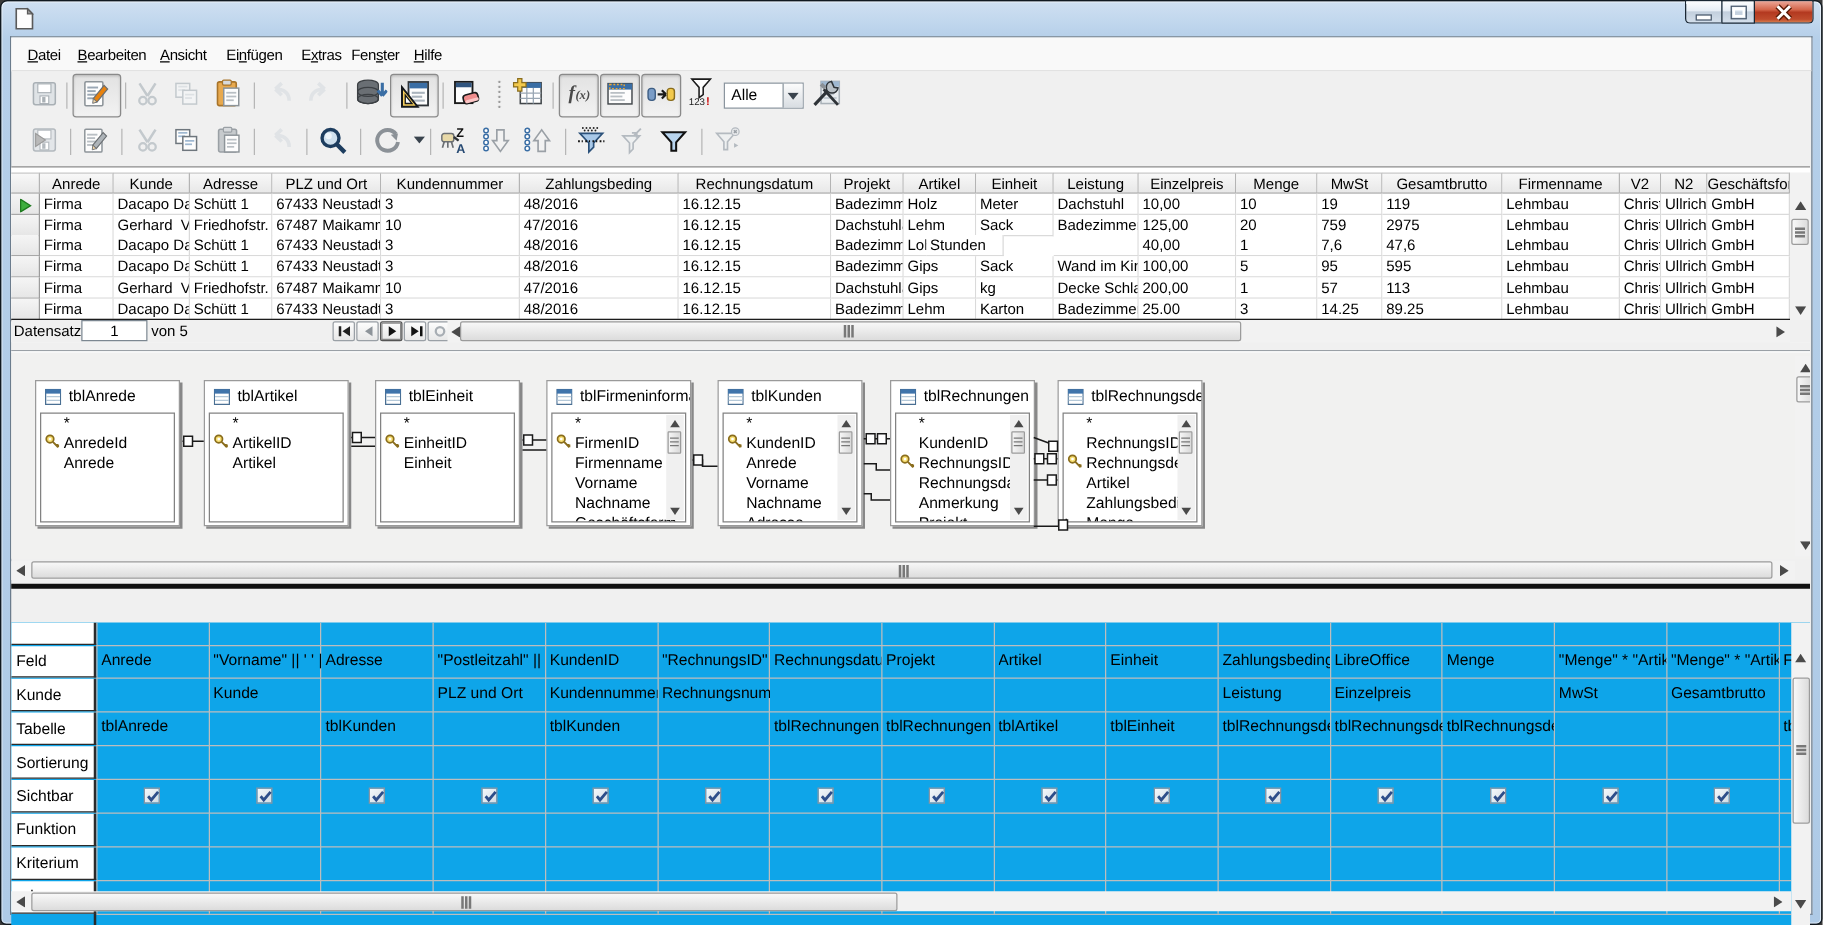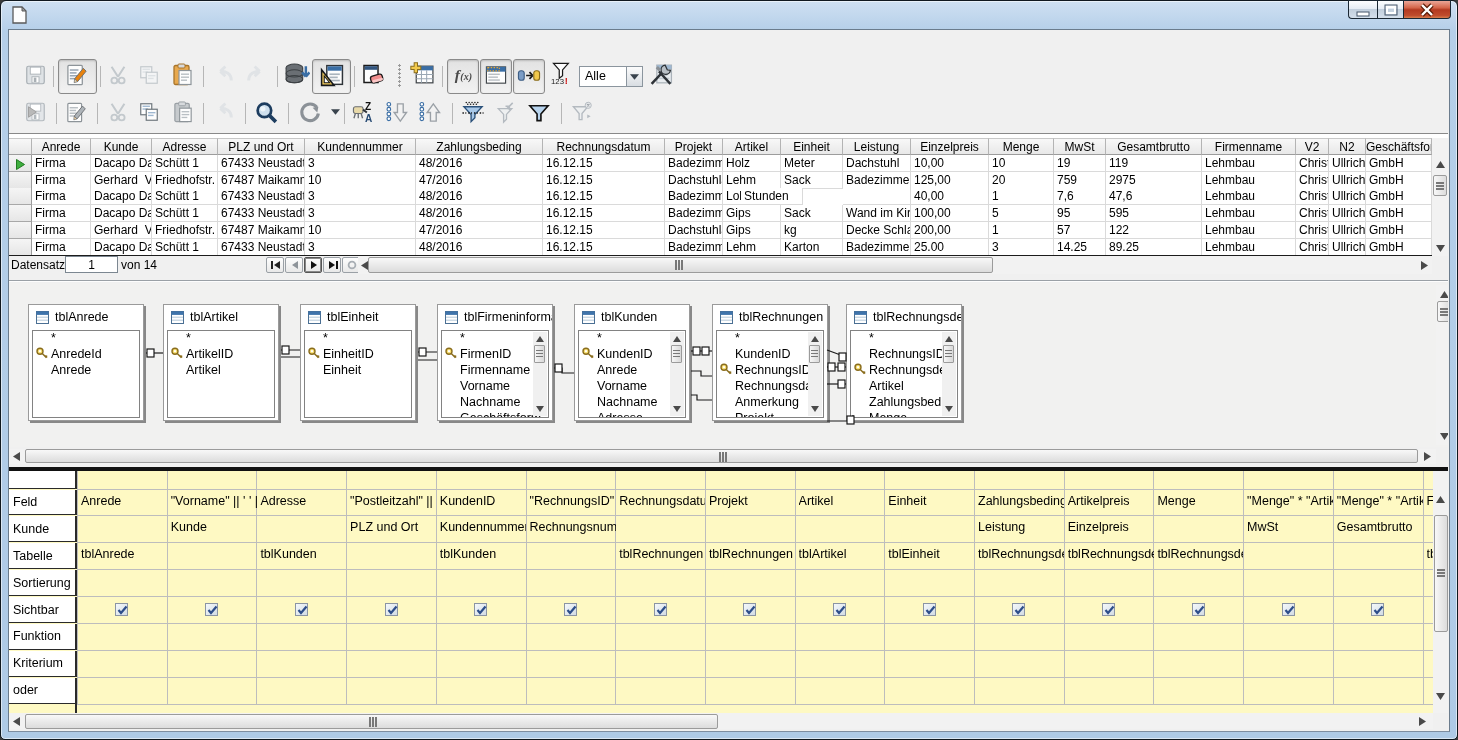--- a/index.html
+++ b/index.html
@@ -38,21 +38,21 @@
 
 #diag{position:absolute;left:9px;top:283px;width:1439px;height:164px;background:#f1f1f0;overflow:hidden;}
 .tbox{position:absolute;top:21px;height:117px;background:#fff;border:1px solid #9a9a9a;box-shadow:2px 2px 0 #888;}
 .tboxtitle{position:absolute;left:0;top:0;right:0;height:25px;font-size:12.5px;line-height:25px;white-space:nowrap;overflow:hidden;}
 .tboxbody{position:absolute;left:3px;right:3px;top:25px;bottom:2px;border:1px solid #828282;background:#fff;overflow:hidden;}
 .fld{position:absolute;left:0;width:200px;height:16px;line-height:16px;font-size:12.5px;white-space:nowrap;}
 .keyic{position:absolute;left:3px;width:13px;height:13px;}
 
 .msb{position:absolute;top:1px;right:1px;bottom:1px;width:14px;background:#f0f0f0;}
 
-#qgrid{position:absolute;left:9px;top:471px;width:1439px;height:242px;background:#fef9c3;overflow:hidden;}
+#qgrid{position:absolute;left:9px;top:498px;width:1439px;height:242px;background:#0ea5e9;overflow:hidden;}
 .qlabel{position:absolute;left:0;width:68px;background:#fff;border-right:2px solid #2a2a2a;border-bottom:1px solid #2a2a2a;font-size:12.5px;padding-left:4px;display:flex;align-items:center;}
 .chk{position:absolute;width:13px;height:13px;border:1px solid #8b95a3;background:linear-gradient(135deg,#f4f8fb,#d3dce4);}
 </style></head><body>
 <div id="page">
 <div id="frame"></div>
 
 <svg class="abs" style="left:11px;top:6px" width="17" height="18" viewBox="0 0 17 18">
  <path d="M2 1 h9 l4 4 v12 h-13 z" fill="#fdfdfd" stroke="#5a5a5a" stroke-width="1.3"></path>
  <path d="M11 1 l4 4 h-4 z" fill="#9a9a9a" stroke="#5a5a5a" stroke-width="1"></path>
 </svg>
@@ -68,20 +68,29 @@
       </svg>
     </div>
 <div class="wbtn" id="btnclose">
       <svg class="glyph" width="47" height="19">
         <path d="M18 4 L23 9 L28 4 M23 9 L18 14 M23 9 L28 14" stroke="#5d1d08" stroke-width="4.6" fill="none"></path>
         <path d="M18 4 L23 9 L28 4 M23 9 L18 14 M23 9 L28 14" stroke="#fff" stroke-width="2.4" fill="none"></path>
       </svg>
     </div>
 <div id="client"></div>
 
+<div id="menubar">
+<div class="mitem" style="left:13px"><u>D</u>atei</div>
+<div class="mitem" style="left:53px"><u>B</u>earbeiten</div>
+<div class="mitem" style="left:119px"><u>A</u>nsicht</div>
+<div class="mitem" style="left:172px">Ei<u>n</u>fügen</div>
+<div class="mitem" style="left:232px">E<u>x</u>tras</div>
+<div class="mitem" style="left:272px">Fen<u>s</u>ter</div>
+<div class="mitem" style="left:322px"><u>H</u>ilfe</div>
+</div>
     <svg class="abs" style="left:25px;top:64px" width="21" height="22" viewBox="0 0 24 24">
       <rect x="2" y="2" width="20" height="20" rx="2" fill="#dfe3e6" stroke="#a9b0b5" stroke-width="1.4"></rect>
       <rect x="6" y="3" width="12" height="8" fill="#fff" stroke="#a9b0b5" stroke-width="1"></rect>
       <rect x="8" y="14" width="8" height="7" fill="#fff" stroke="#a9b0b5" stroke-width="1"></rect>
       <rect x="10" y="15" width="3" height="5" fill="#a9b0b5"></rect>
     </svg>
 <div class="tsep" style="left:53px;top:66px"></div>
     <div class="tbtn" style="left:58px;top:59px;width:39px;height:35px"></div>
 <svg class="abs" style="left:66px;top:63px" width="23" height="24" viewBox="0 0 24 24">
       <rect x="2" y="2" width="15" height="20" rx="1" fill="#fdfdfd" stroke="#8d9499" stroke-width="1.3"></rect>
@@ -420,21 +429,21 @@
 <div class="gc" style="left:296px;top:87.8px;width:111px">10</div>
 <div class="gc" style="left:407px;top:87.8px;width:127px">47/2016</div>
 <div class="gc" style="left:534px;top:87.8px;width:122px">16.12.15</div>
 <div class="gc" style="left:656px;top:87.8px;width:58px">Dachstuhla</div>
 <div class="gc" style="left:714px;top:87.8px;width:58px">Gips</div>
 <div class="gc" style="left:772px;top:87.8px;width:62px">kg</div>
 <div class="gc" style="left:834px;top:87.8px;width:68px">Decke Schlaf</div>
 <div class="gc" style="left:902px;top:87.8px;width:78px">200,00</div>
 <div class="gc" style="left:980px;top:87.8px;width:65px">1</div>
 <div class="gc" style="left:1045px;top:87.8px;width:52px">57</div>
-<div class="gc" style="left:1097px;top:87.8px;width:96px">122</div>
+<div class="gc" style="left:1097px;top:87.8px;width:96px">113</div>
 <div class="gc" style="left:1193px;top:87.8px;width:94px">Lehmbau</div>
 <div class="gc" style="left:1287px;top:87.8px;width:33px">Christi</div>
 <div class="gc" style="left:1320px;top:87.8px;width:37px">Ullrich</div>
 <div class="gc" style="left:1357px;top:87.8px;width:66px">GmbH</div>
 <div class="rs" style="top:104.5px"></div>
 <div class="gc" style="left:23px;top:104.5px;width:59px">Firma</div>
 <div class="gc" style="left:82px;top:104.5px;width:61px">Dacapo Da</div>
 <div class="gc" style="left:143px;top:104.5px;width:66px">Schütt 1</div>
 <div class="gc" style="left:209px;top:104.5px;width:87px">67433 Neustadt</div>
 <div class="gc" style="left:296px;top:104.5px;width:111px">3</div>
@@ -462,21 +471,21 @@
       </svg>
 <div class="sbthumb" style="left:1424px;top:41px;width:14px;height:21px"></div>
 <div class="abs" style="left:1427px;top:48px;width:8px;height:1.6px;background:#787878;box-shadow:0 3px 0 #787878, 0 6px 0 #787878"></div>
 <svg class="abs" style="left:1427px;top:111px" width="9" height="7" viewBox="0 0 9 7">
         <path d="M4.5 7 L9 0 H0 z" fill="#4a4a4a"></path>
       </svg>
 </div>
 <div id="navbar">
 <div class="abs" style="left:2px;top:2px">Datensatz</div>
 <div class="abs" style="left:56px;top:0px;width:53px;height:17px;background:#fff;border:1px solid #7c8791;text-align:center;line-height:16px">1</div>
-<div class="abs" style="left:112px;top:2px">von 14</div>
+<div class="abs" style="left:112px;top:2px">von 5</div>
 <div class="navb" style="left:257px">
         <svg width="18" height="14" viewBox="0 0 18 14" style="position:absolute;left:0;top:0">
           <path d="M5 3 v8" stroke="#222" stroke-width="2"></path>
           <path d="M13 3 L7 7 L13 11 z" fill="#222"></path>
         </svg>
       </div>
 <div class="navb" style="left:276px">
         <svg width="18" height="14" viewBox="0 0 18 14" style="position:absolute;left:0;top:0">
           <path d="M12 3 L6 7 L12 11 z" fill="#8e949a"></path>
         </svg>
@@ -802,21 +811,21 @@
 <div class="abs" style="left:610.2px;top:76.3px;width:86px;height:20px;font-size:12.5px;white-space:nowrap;overflow:hidden">tblRechnungen</div>
 <div class="abs" style="left:699.9px;top:22.5px;width:86px;height:20px;font-size:12.5px;white-space:nowrap;overflow:hidden">Projekt</div>
 <div class="abs" style="left:699.9px;top:76.3px;width:86px;height:20px;font-size:12.5px;white-space:nowrap;overflow:hidden">tblRechnungen</div>
 <div class="abs" style="left:789.6px;top:22.5px;width:86px;height:20px;font-size:12.5px;white-space:nowrap;overflow:hidden">Artikel</div>
 <div class="abs" style="left:789.6px;top:76.3px;width:86px;height:20px;font-size:12.5px;white-space:nowrap;overflow:hidden">tblArtikel</div>
 <div class="abs" style="left:879.3px;top:22.5px;width:86px;height:20px;font-size:12.5px;white-space:nowrap;overflow:hidden">Einheit</div>
 <div class="abs" style="left:879.3px;top:76.3px;width:86px;height:20px;font-size:12.5px;white-space:nowrap;overflow:hidden">tblEinheit</div>
 <div class="abs" style="left:969.0px;top:22.5px;width:86px;height:20px;font-size:12.5px;white-space:nowrap;overflow:hidden">Zahlungsbeding</div>
 <div class="abs" style="left:969.0px;top:49.4px;width:86px;height:20px;font-size:12.5px;white-space:nowrap;overflow:hidden">Leistung</div>
 <div class="abs" style="left:969.0px;top:76.3px;width:86px;height:20px;font-size:12.5px;white-space:nowrap;overflow:hidden">tblRechnungsde</div>
-<div class="abs" style="left:1058.7px;top:22.5px;width:86px;height:20px;font-size:12.5px;white-space:nowrap;overflow:hidden">Artikelpreis</div>
+<div class="abs" style="left:1058.7px;top:22.5px;width:86px;height:20px;font-size:12.5px;white-space:nowrap;overflow:hidden">LibreOffice</div>
 <div class="abs" style="left:1058.7px;top:49.4px;width:86px;height:20px;font-size:12.5px;white-space:nowrap;overflow:hidden">Einzelpreis</div>
 <div class="abs" style="left:1058.7px;top:76.3px;width:86px;height:20px;font-size:12.5px;white-space:nowrap;overflow:hidden">tblRechnungsde</div>
 <div class="abs" style="left:1148.4px;top:22.5px;width:86px;height:20px;font-size:12.5px;white-space:nowrap;overflow:hidden">Menge</div>
 <div class="abs" style="left:1148.4px;top:76.3px;width:86px;height:20px;font-size:12.5px;white-space:nowrap;overflow:hidden">tblRechnungsde</div>
 <div class="abs" style="left:1238.1px;top:22.5px;width:86px;height:20px;font-size:12.5px;white-space:nowrap;overflow:hidden">"Menge" * "Artik</div>
 <div class="abs" style="left:1238.1px;top:49.4px;width:86px;height:20px;font-size:12.5px;white-space:nowrap;overflow:hidden">MwSt</div>
 <div class="abs" style="left:1327.8px;top:22.5px;width:86px;height:20px;font-size:12.5px;white-space:nowrap;overflow:hidden">"Menge" * "Artik</div>
 <div class="abs" style="left:1327.8px;top:49.4px;width:86px;height:20px;font-size:12.5px;white-space:nowrap;overflow:hidden">Gesamtbrutto</div>
 <div class="abs" style="left:1417.5px;top:22.5px;width:86px;height:20px;font-size:12.5px;white-space:nowrap;overflow:hidden">Firmenname</div>
 <div class="abs" style="left:1417.5px;top:76.3px;width:86px;height:20px;font-size:12.5px;white-space:nowrap;overflow:hidden">tblFirmeninfor</div>

